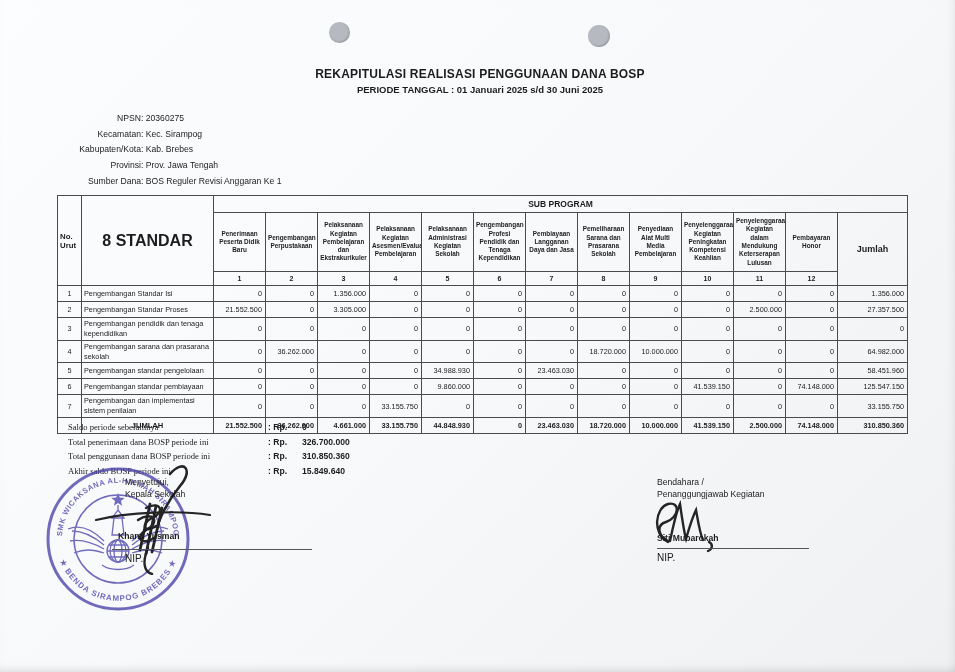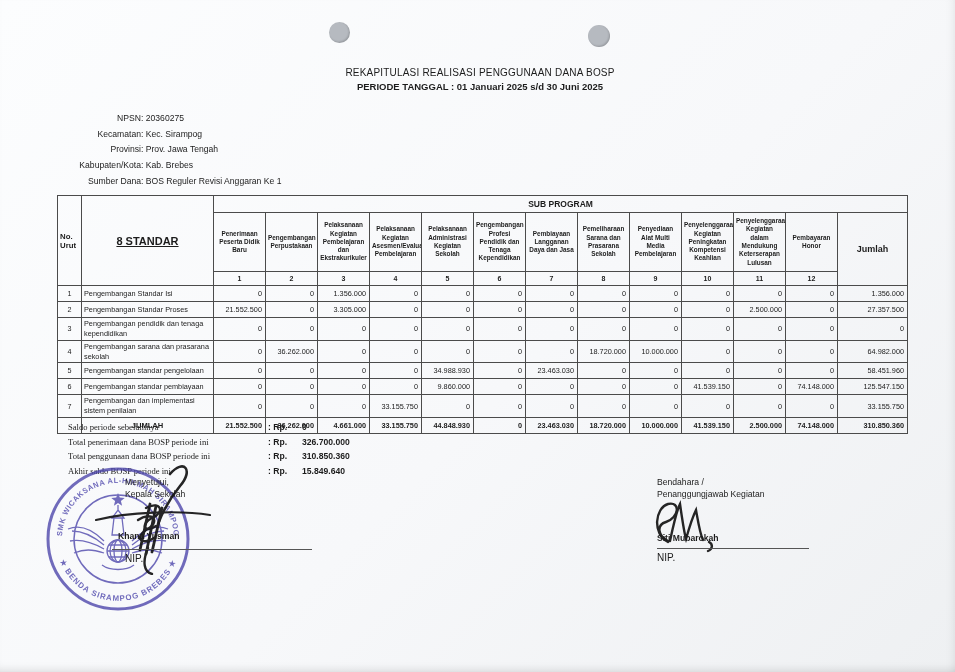--- a/index.html
+++ b/index.html
@@ -7,35 +7,35 @@
     position:relative;width:955px;height:672px;overflow:hidden;
     background:linear-gradient(135deg,#fcfdfe 0%,#f7f8fa 55%,#eef0f2 100%);
     box-shadow:inset 0 -8px 10px -7px rgba(0,0,0,.14), inset -8px 0 10px -7px rgba(0,0,0,.08);
     font-family:"Liberation Sans", sans-serif;color:#1c1c1c;
   }
   .hole{position:absolute;border-radius:50%;background:#b6bac0;box-shadow:inset -1px -1px 2px rgba(0,0,0,.18);}
   #hole-l{left:329px;top:22px;width:21px;height:21px;}
   #hole-r{left:588px;top:25px;width:22px;height:22px;}
 
   .title-wrap{position:absolute;left:255px;top:67px;width:450px;text-align:center;}
-  .t1{font-size:10px;font-weight:normal;letter-spacing:.2px;}
+  .t1{font-size:12px;font-weight:bold;letter-spacing:.2px;}
   .t2{font-size:9.5px;font-weight:bold;margin-top:3px;}
   .t3{font-size:9.5px;font-weight:bold;margin-top:2px;}
 
   #school-info{position:absolute;left:68px;top:111px;font-size:8.6px;}
   .info-row{display:flex;height:15.7px;line-height:15.7px;text-align:right;}
   .info-label{width:73px;}
   .info-value{white-space:pre;}
 
   #main-table{position:absolute;left:57px;top:195px;border-collapse:collapse;table-layout:fixed;width:851px;
     font-size:7.5px;}
   #main-table th,#main-table td{border:1px solid #4b4b4b;padding:0 2px;overflow:hidden;}
   #main-table{border:1.5px solid #3c3c3c;}
   th.no-urut{white-space:pre-line;font-size:7.8px;text-align:left;padding-left:2px;font-weight:bold;}
-  th.standar{font-size:11px;font-weight:bold;text-decoration:underline;}
+  th.standar{font-size:16px;font-weight:bold;}
   th.subprog{height:16px;font-size:8.5px;font-weight:bold;text-align:center;}
   th.colname{height:58px;font-size:6.4px;line-height:1.3;font-weight:bold;text-align:center;vertical-align:middle;padding:1px;}
   th.jumlah-head{font-size:9px;font-weight:bold;text-align:center;}
   th.colnum{height:13px;font-size:7px;font-weight:bold;text-align:center;}
   #table-body td{height:13px;}
   #table-body td.no{text-align:center;font-size:7.2px;}
   #table-body td.lbl{font-size:7.3px;line-height:1.35;padding:1px 2px;}
   td.num{text-align:right;padding-right:3px !important;font-size:7.3px;}
   #table-foot td{height:15px;}
   td.total-lbl{text-align:center;font-weight:bold;font-size:7.6px;}
@@ -81,26 +81,26 @@
   <div id="school-info">
       <div class="info-row">
         <span class="info-label">NPSN</span>
         <span class="info-value">: 20360275</span>
       </div>
       <div class="info-row">
         <span class="info-label">Kecamatan</span>
         <span class="info-value">: Kec. Sirampog</span>
       </div>
       <div class="info-row">
+        <span class="info-label">Kabupaten/Kota</span>
+        <span class="info-value">: Kab. Brebes</span>
+      </div>
+      <div class="info-row">
         <span class="info-label">Provinsi</span>
         <span class="info-value">: Prov. Jawa Tengah</span>
-      </div>
-      <div class="info-row">
-        <span class="info-label">Kabupaten/Kota</span>
-        <span class="info-value">: Kab. Brebes</span>
       </div>
       <div class="info-row">
         <span class="info-label">Sumber Dana</span>
         <span class="info-value">: BOS Reguler Revisi Anggaran Ke 1</span>
       </div>
     </div>
 
   <table id="main-table">
     <colgroup id="table-cols">
         <col style="width: 24px;">

